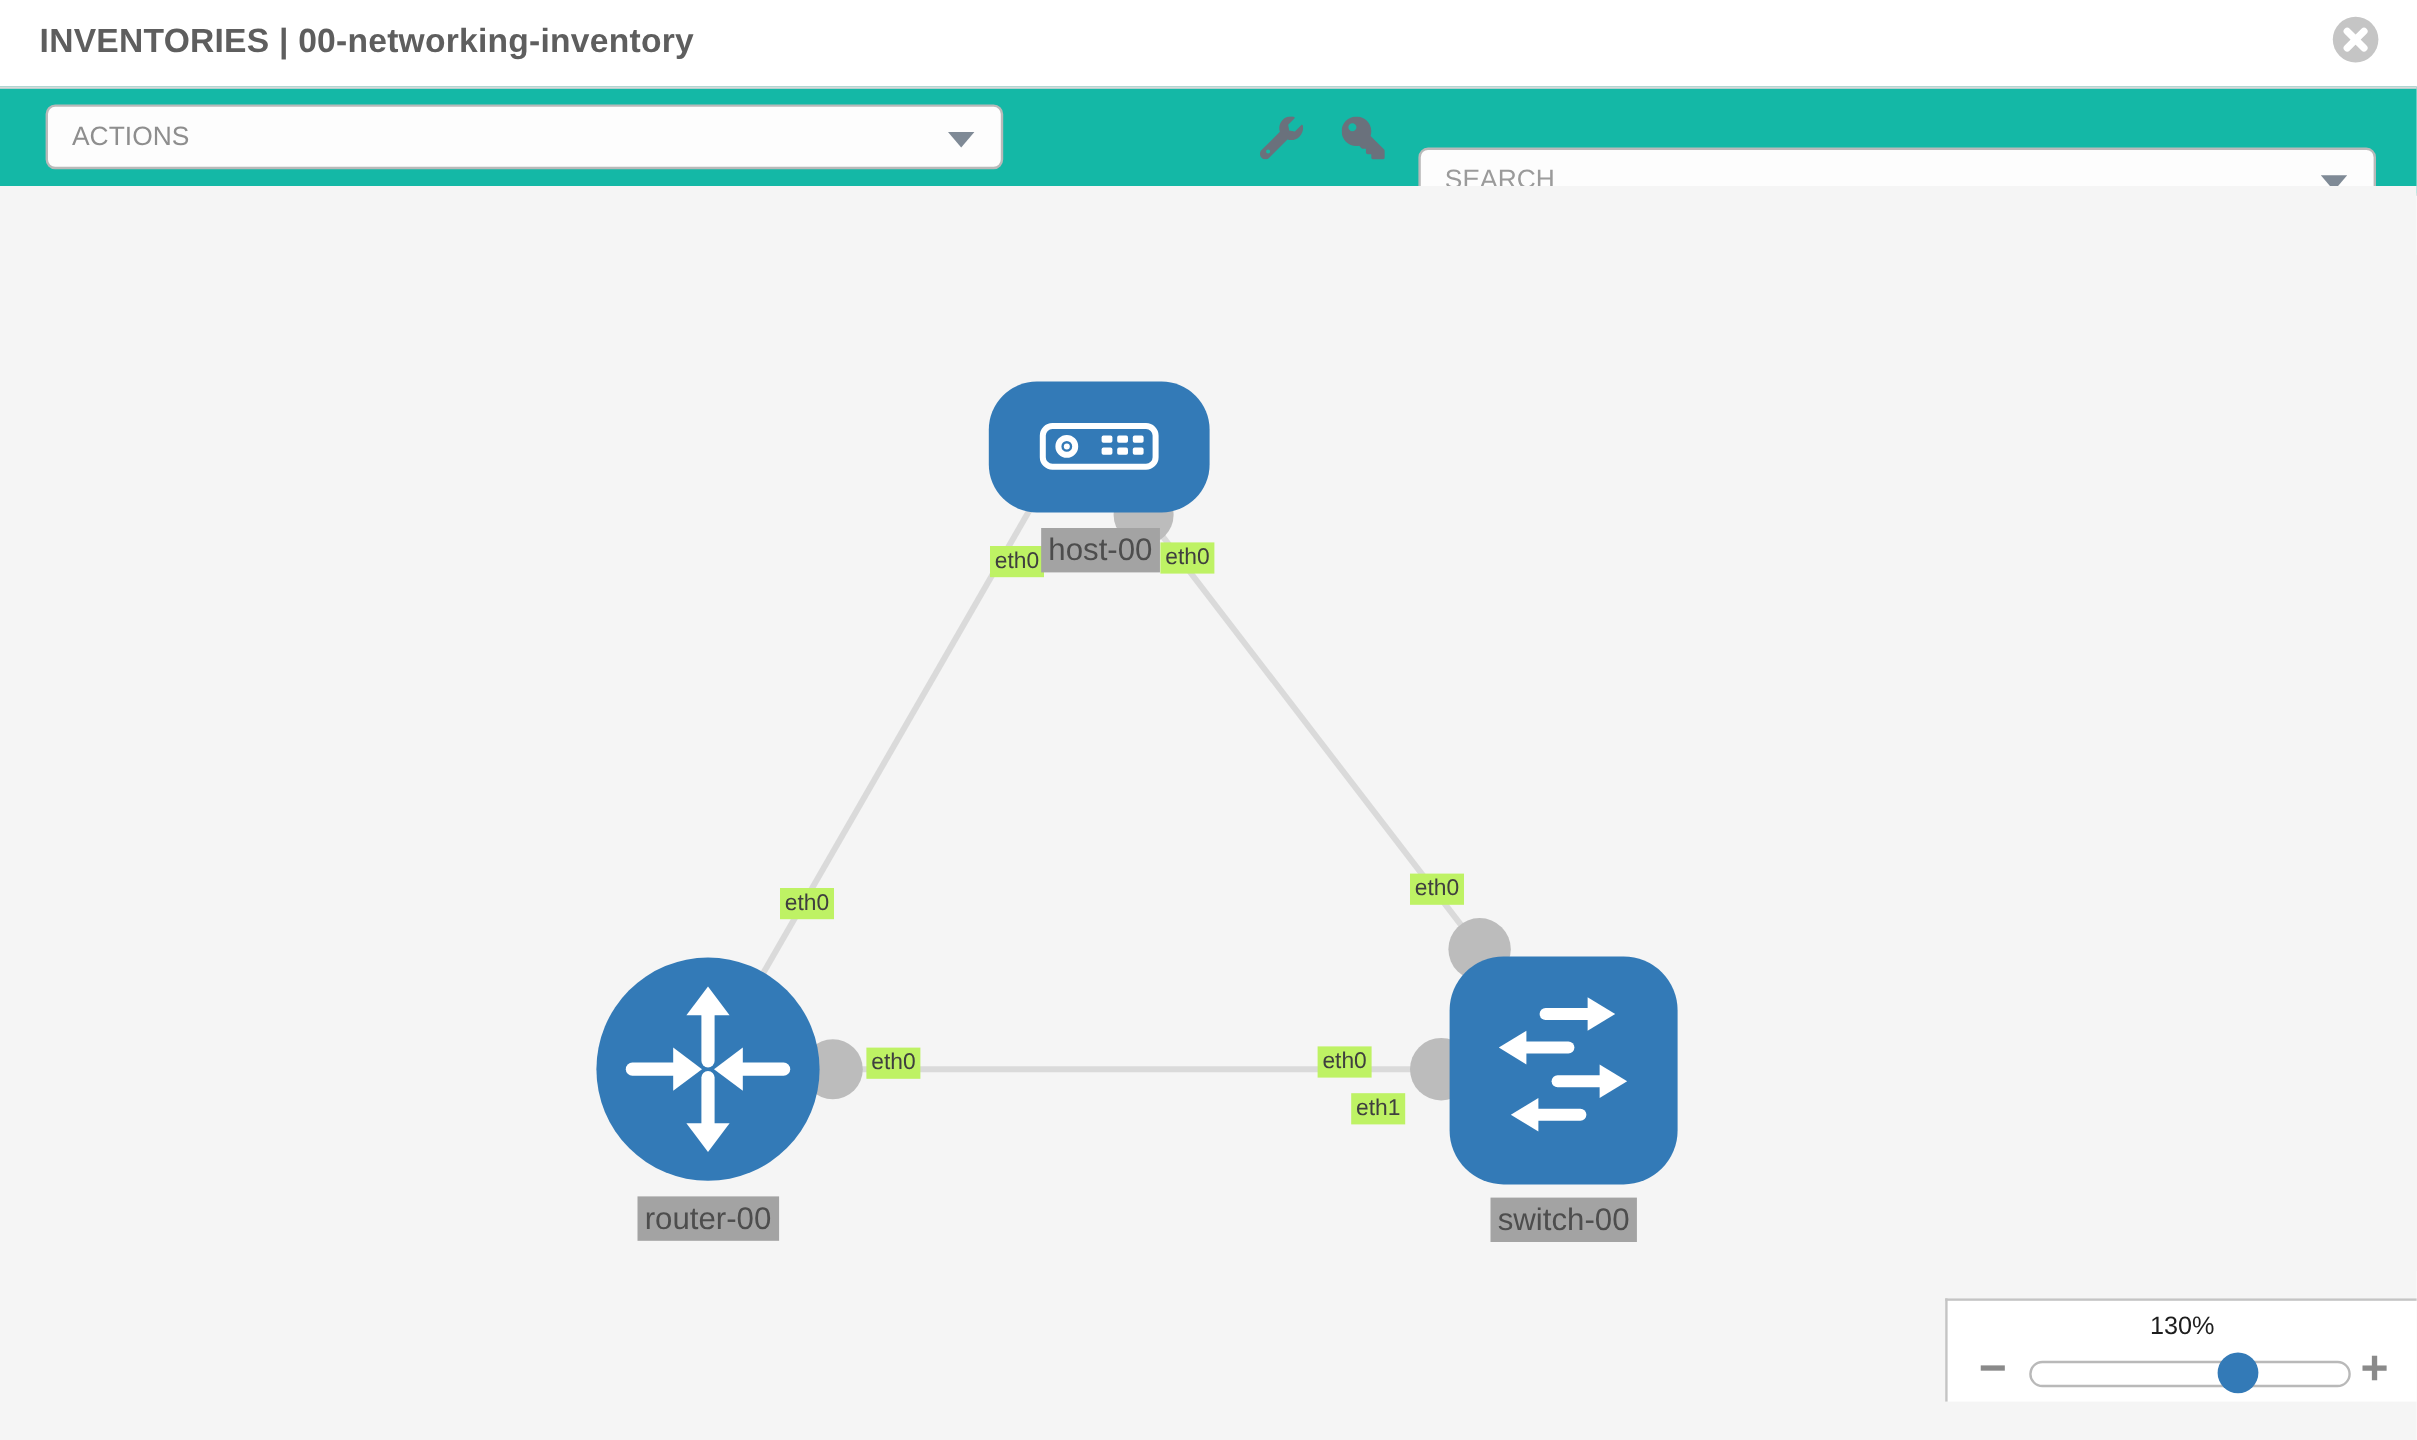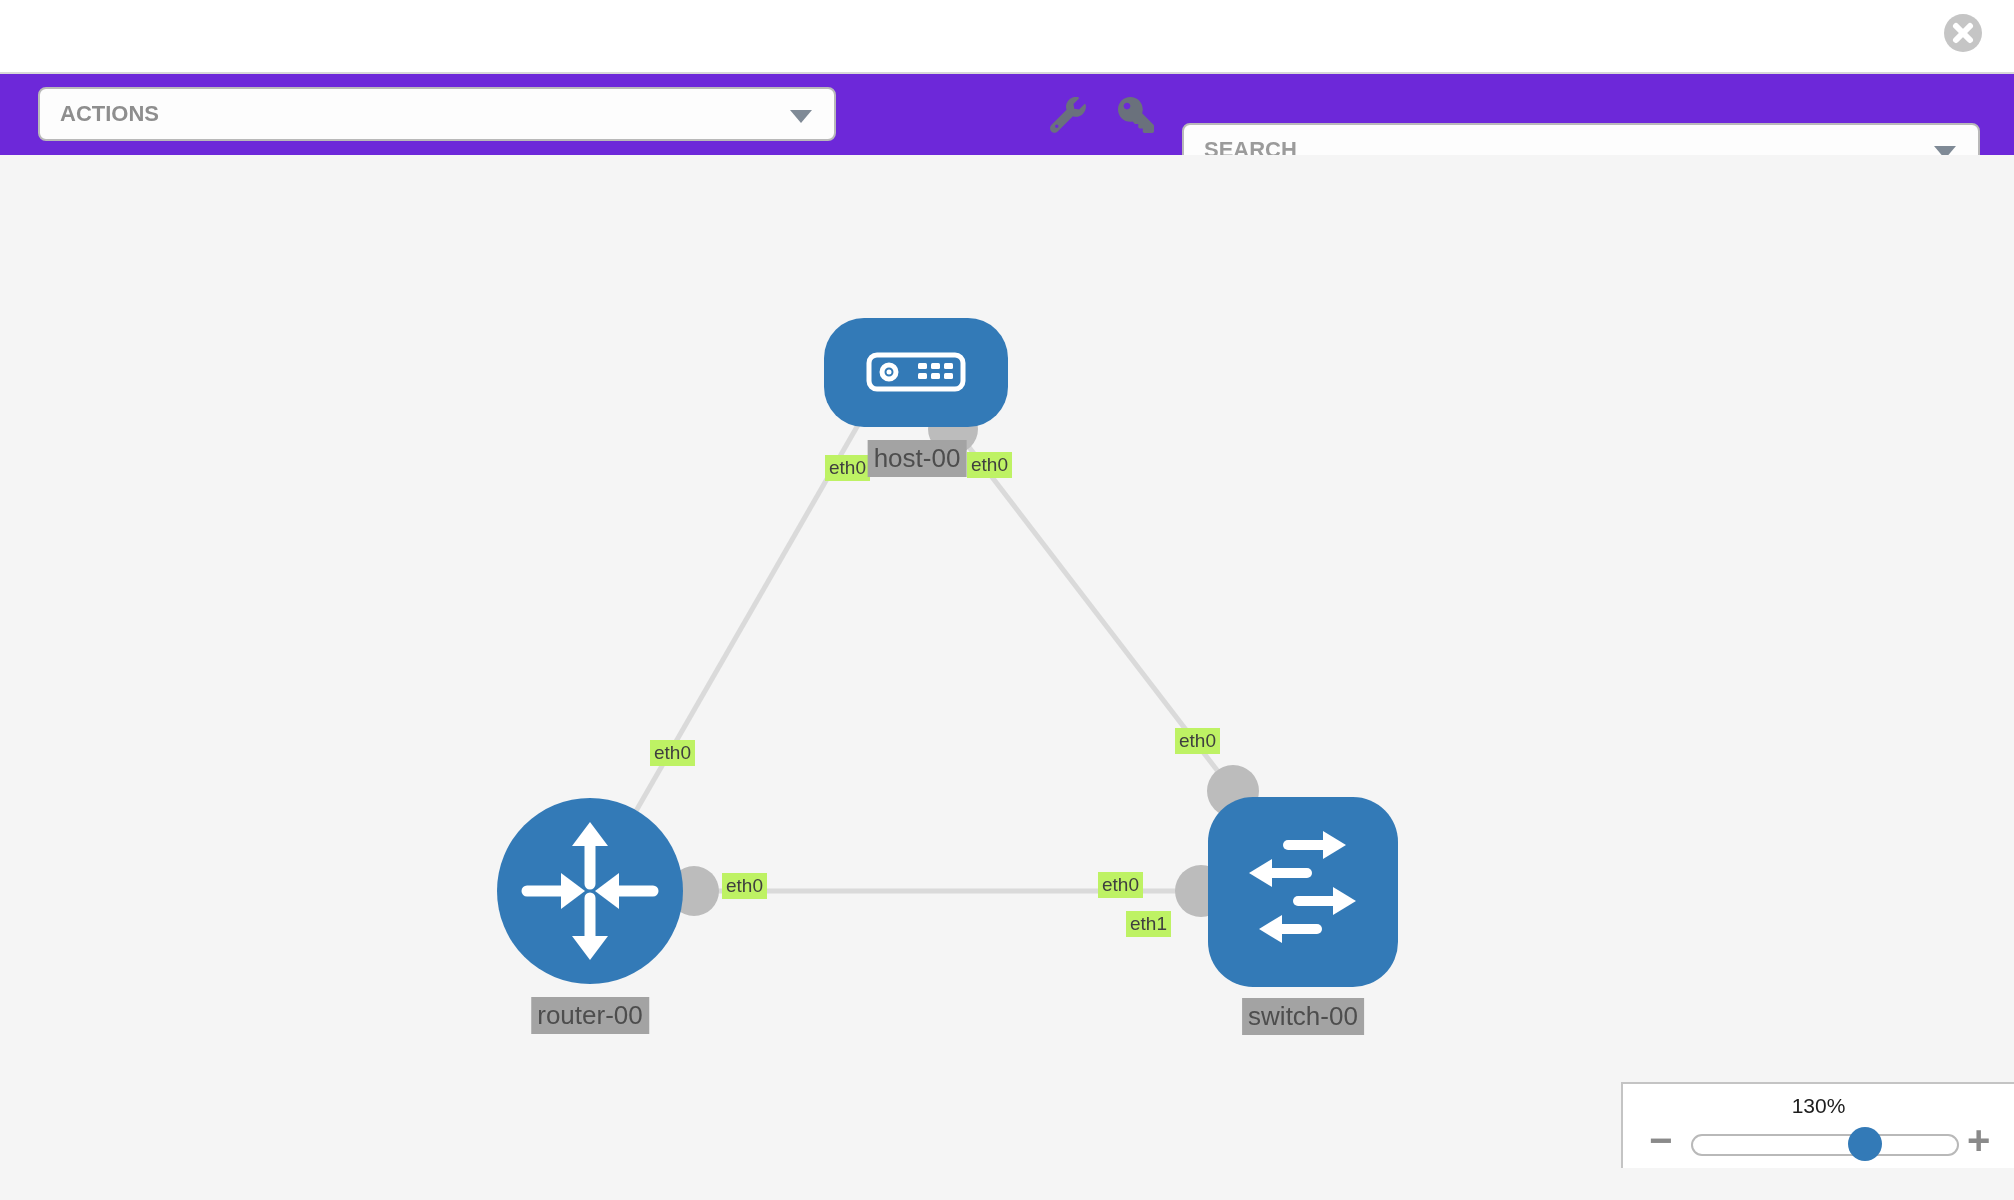--- a/index.html
+++ b/index.html
@@ -21,24 +21,23 @@
     letter-spacing: 0.2px;
   }
   .close-btn {
     position: absolute; right: 32px; top: 14px; width: 38px; height: 38px;
     border-radius: 50%; background: #c5c5c5; cursor: pointer;
   }
   .close-btn svg { position: absolute; left: 8px; top: 8px; }
   
   .toolbar {
     position: absolute; left: 0; top: 72px; width: 2014px; height: 91px;
-    background: #6d28d9;
+    background: #14b8a6;
     border-top: 2px solid #d8d8d8;
     border-bottom: 2px solid #c9c9c9;
-    font-weight: bold;
   }
   .select-box {
     position: absolute; top: 13px; height: 54px;
     background: #fdfdfd; border: 2px solid #b9b9b9; border-radius: 8px;
     font-size: 22px; line-height: 50px; padding-left: 20px;
     cursor: pointer;
   }
   .select-actions { left: 38px;  width: 798px; color: #8e8e8e; }
   .select-search  { left: 1182px; width: 798px; color: #9b9b9b; margin-top: 36px; }
   .caret {
@@ -98,20 +97,21 @@
   }
   .zoom-thumb {
     position: absolute; left: 155px; top: -9px; width: 34px; height: 34px;
     border-radius: 50%; background: #337ab7; cursor: grab;
   }
 </style>
 </head>
 <body>
 
 <div class="titlebar">
+  <div class="page-title">INVENTORIES | 00-networking-inventory</div>
   <div class="close-btn">
     <span>
       <svg width="38" height="38" style="position:absolute;left:0;top:0;">
         <line x1="12" y1="12" x2="26" y2="26" stroke="#ffffff" stroke-width="6" stroke-linecap="round"></line>
         <line x1="26" y1="12" x2="12" y2="26" stroke="#ffffff" stroke-width="6" stroke-linecap="round"></line>
       </svg>
     </span>
   </div>
 </div>
 

